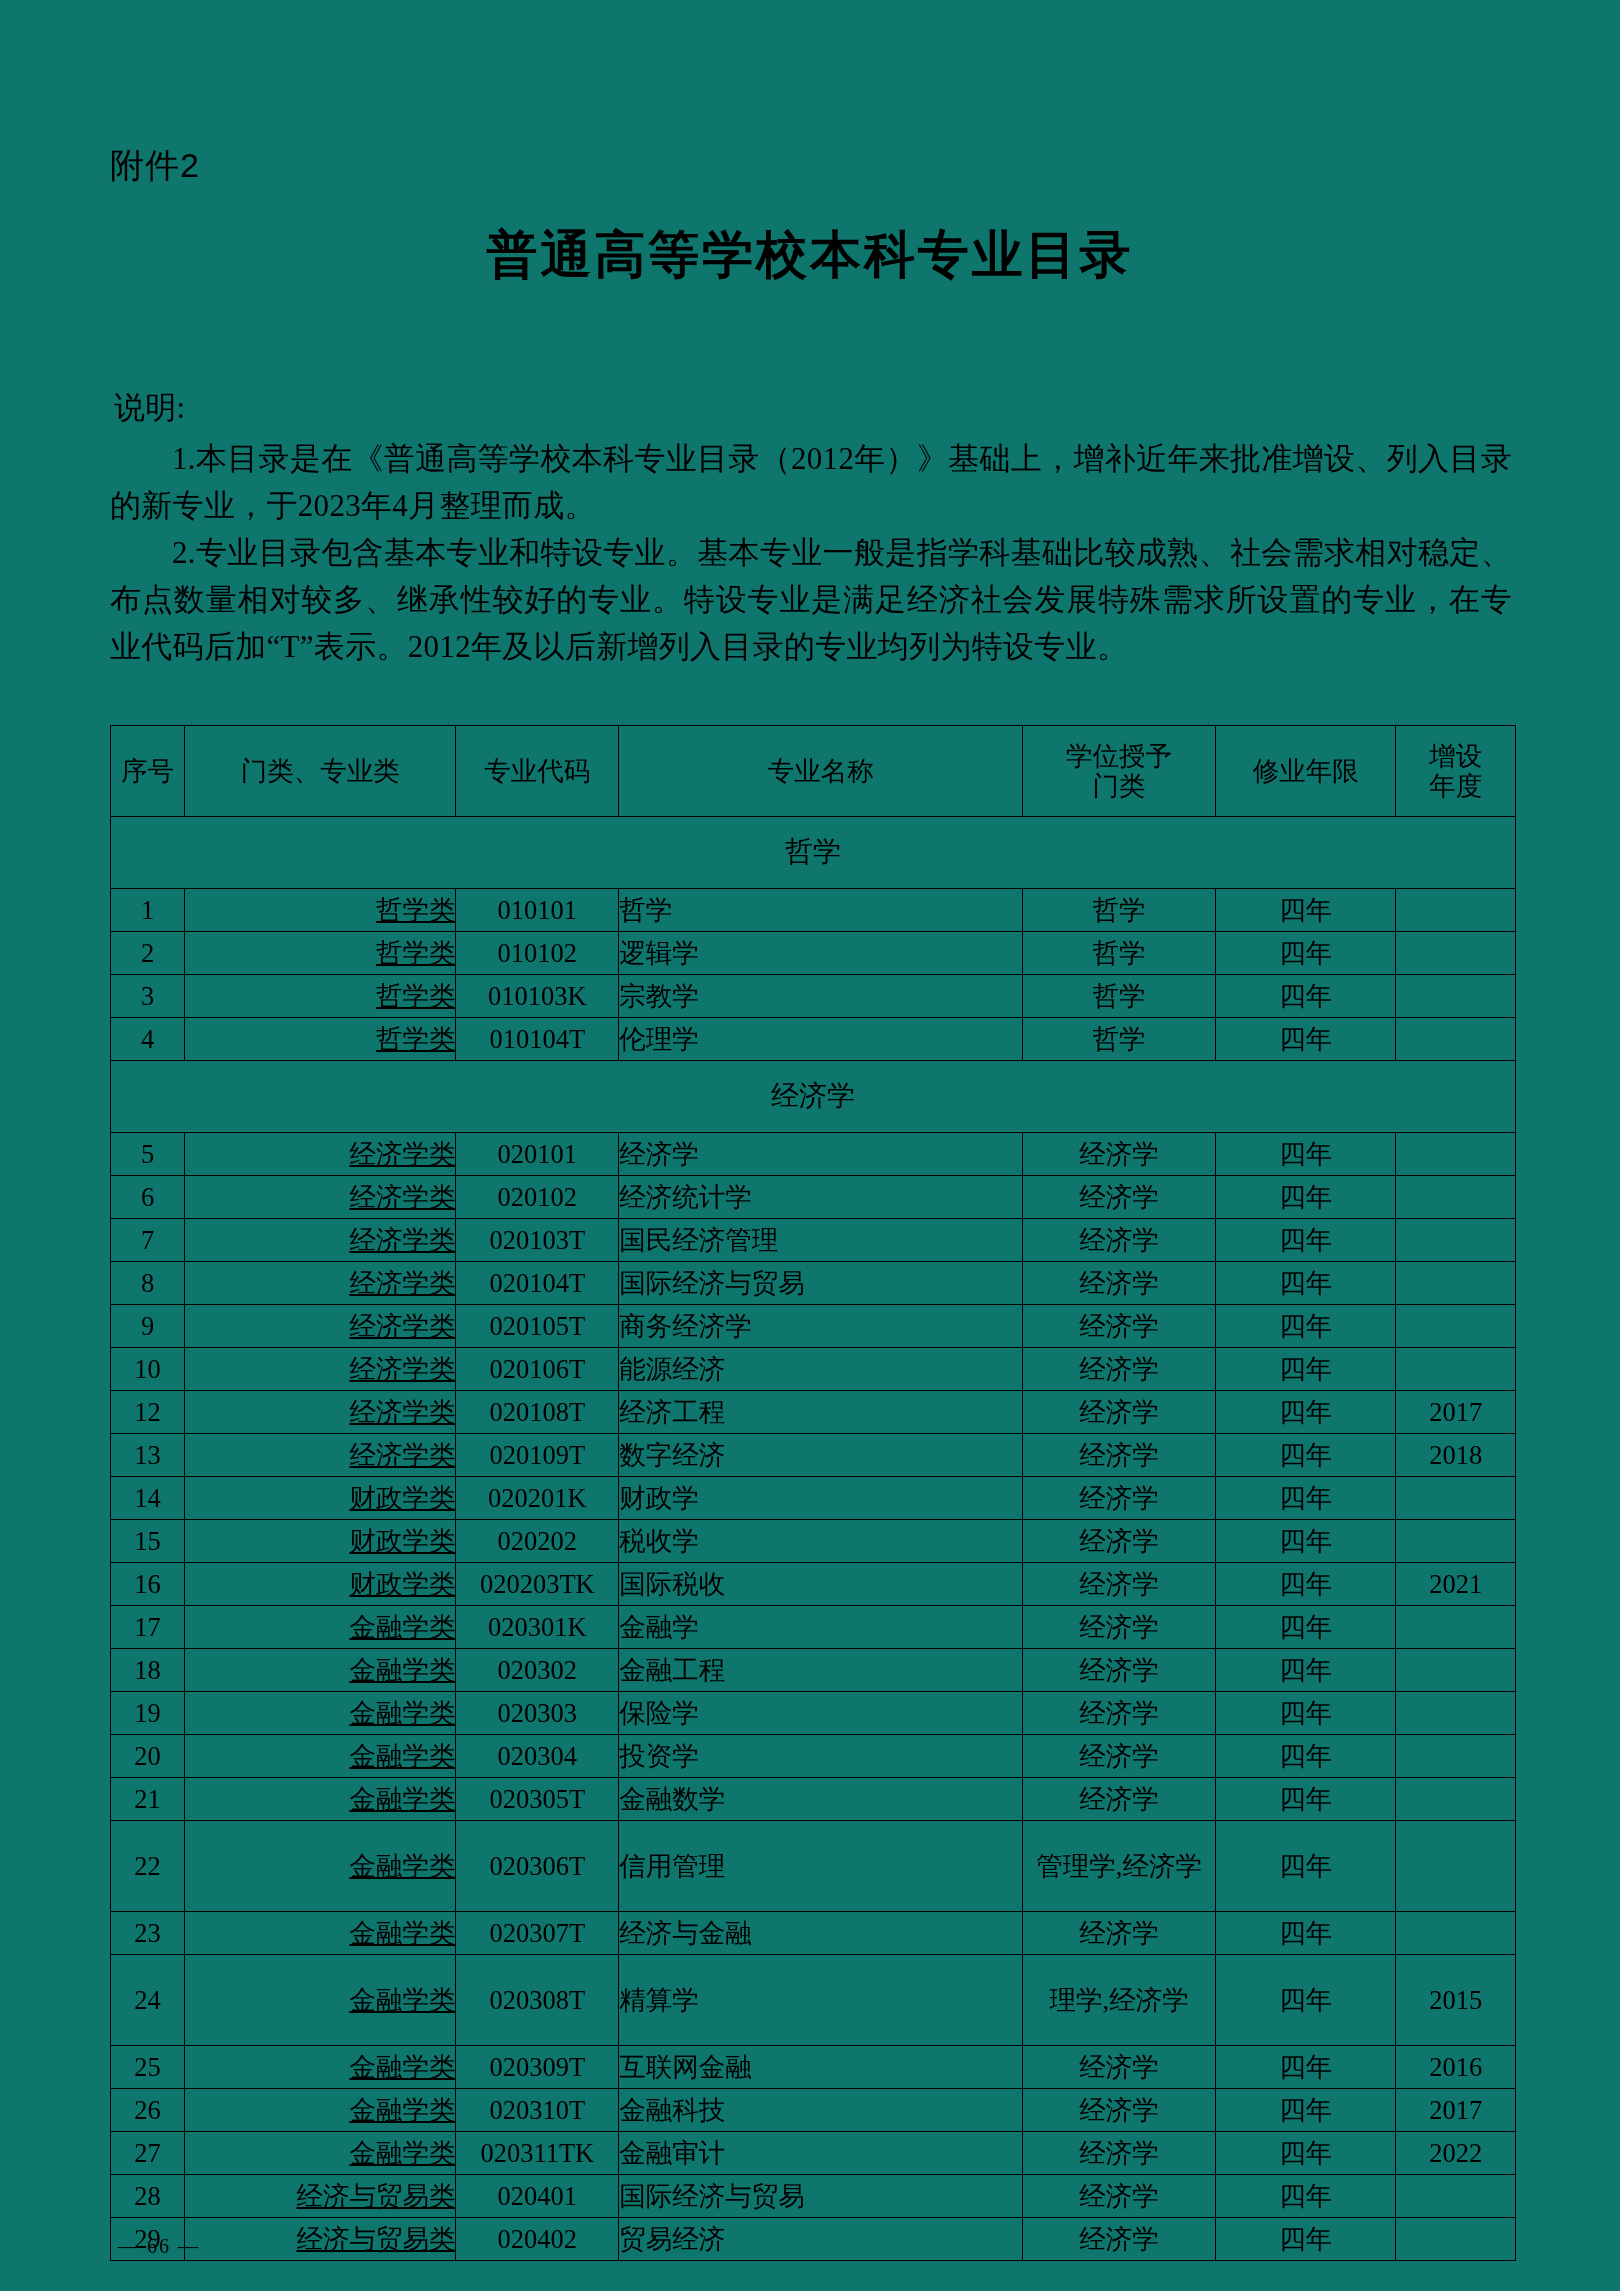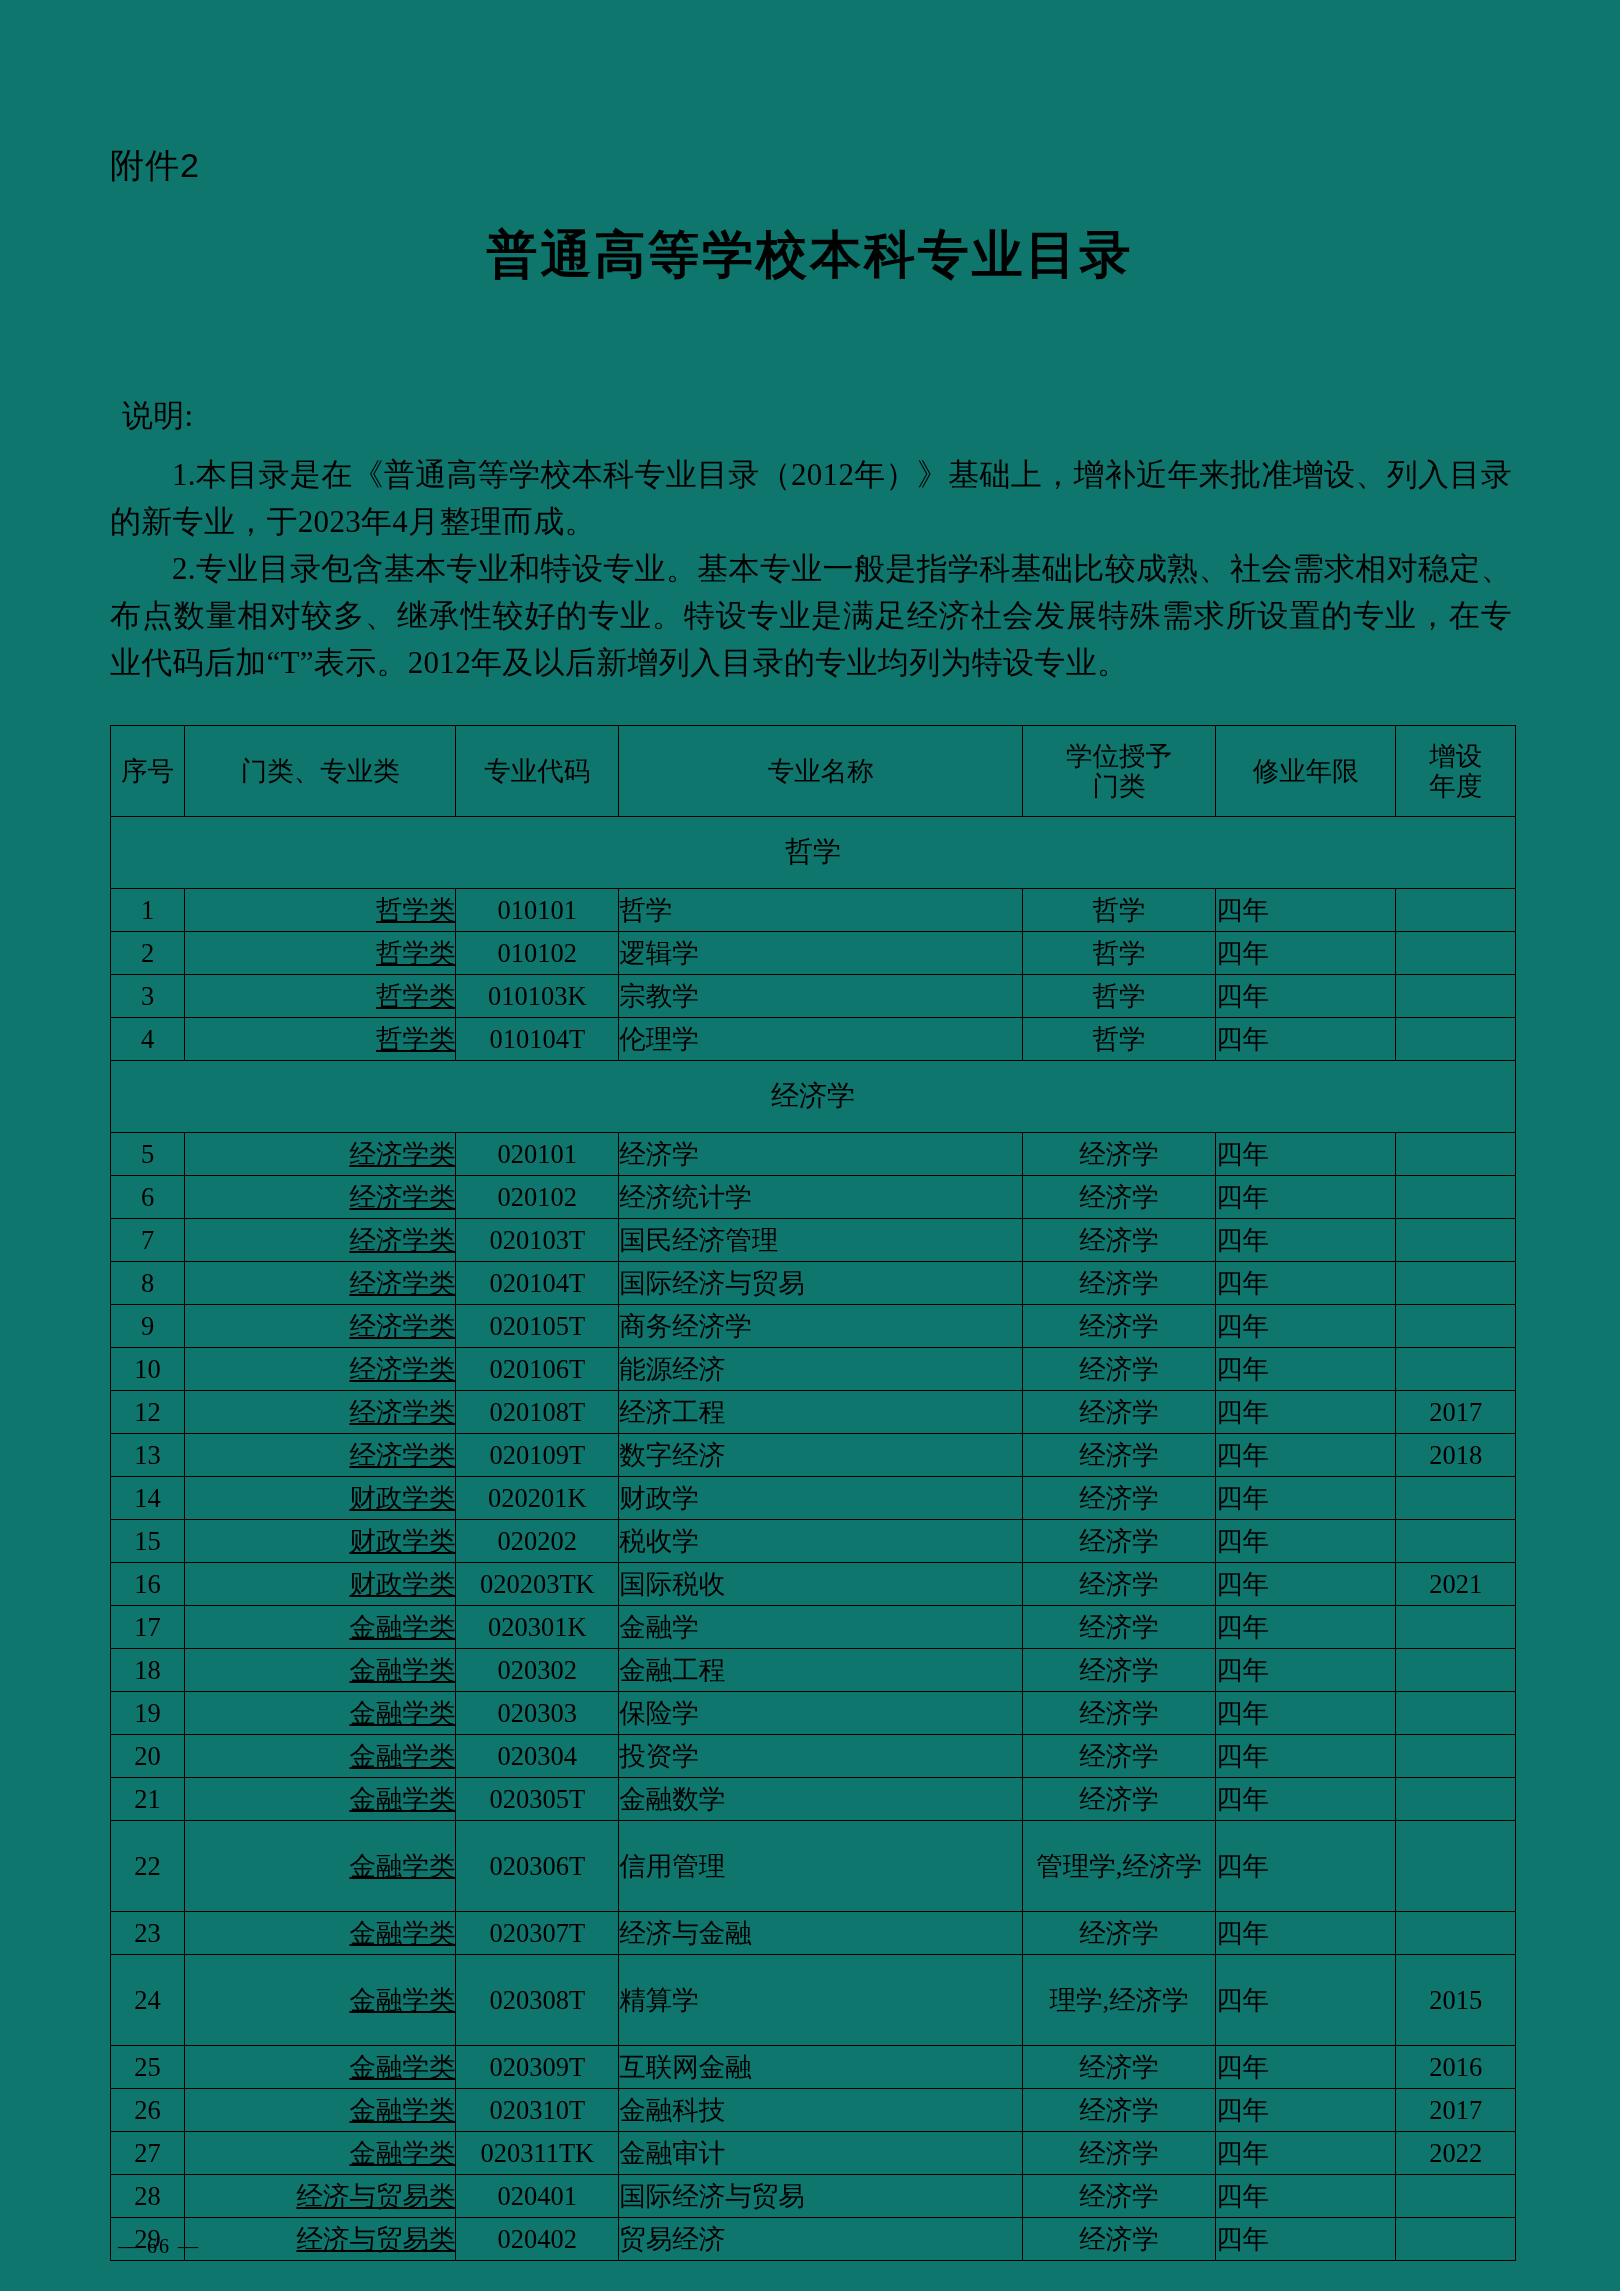--- a/index.html
+++ b/index.html
@@ -54,21 +54,21 @@
     top: 380px;
     width: 1402px;
     font-size: 31px;
     line-height: 47px;
     letter-spacing: 0.3px;
     text-align: justify;
     text-justify: inter-ideograph;
     font-family: "Liberation Serif", "DejaVu Serif", serif;
   }
   .notes .lead {
-    margin: 12px;
+    margin: 4px;
   }
   .notes p.item {
     margin: 0;
     text-indent: 62px;
   }
 
   
   .tbl-wrap {
     position: absolute;
     left: 110px;
@@ -120,21 +120,21 @@
     height: 42px;
   }
   tr.data-row.tall td {
     height: 90px;
   }
   td.idx     { text-align: center; font-size: 26.5px; }
   td.cat     { text-align: right;  padding-left: 6.9px; text-decoration: underline; }
   td.code    { text-align: center;  padding-left: 4.9px; font-family: "Liberation Serif", "DejaVu Serif", serif; }
   td.name    { text-align: left;  padding-left: 6.9px; }
   td.degree  { text-align: center; padding: 2px 2.9px; }
-  td.years   { }
+  td.years   { text-align: center; }
   td.added   { text-align: center; }
 
   
   .page-number {
     position: absolute;
     left: 118px;
     top: 2197px;
     font-size: 20px;
     letter-spacing: 2px;
     font-family: "Liberation Serif", "DejaVu Serif", serif;

